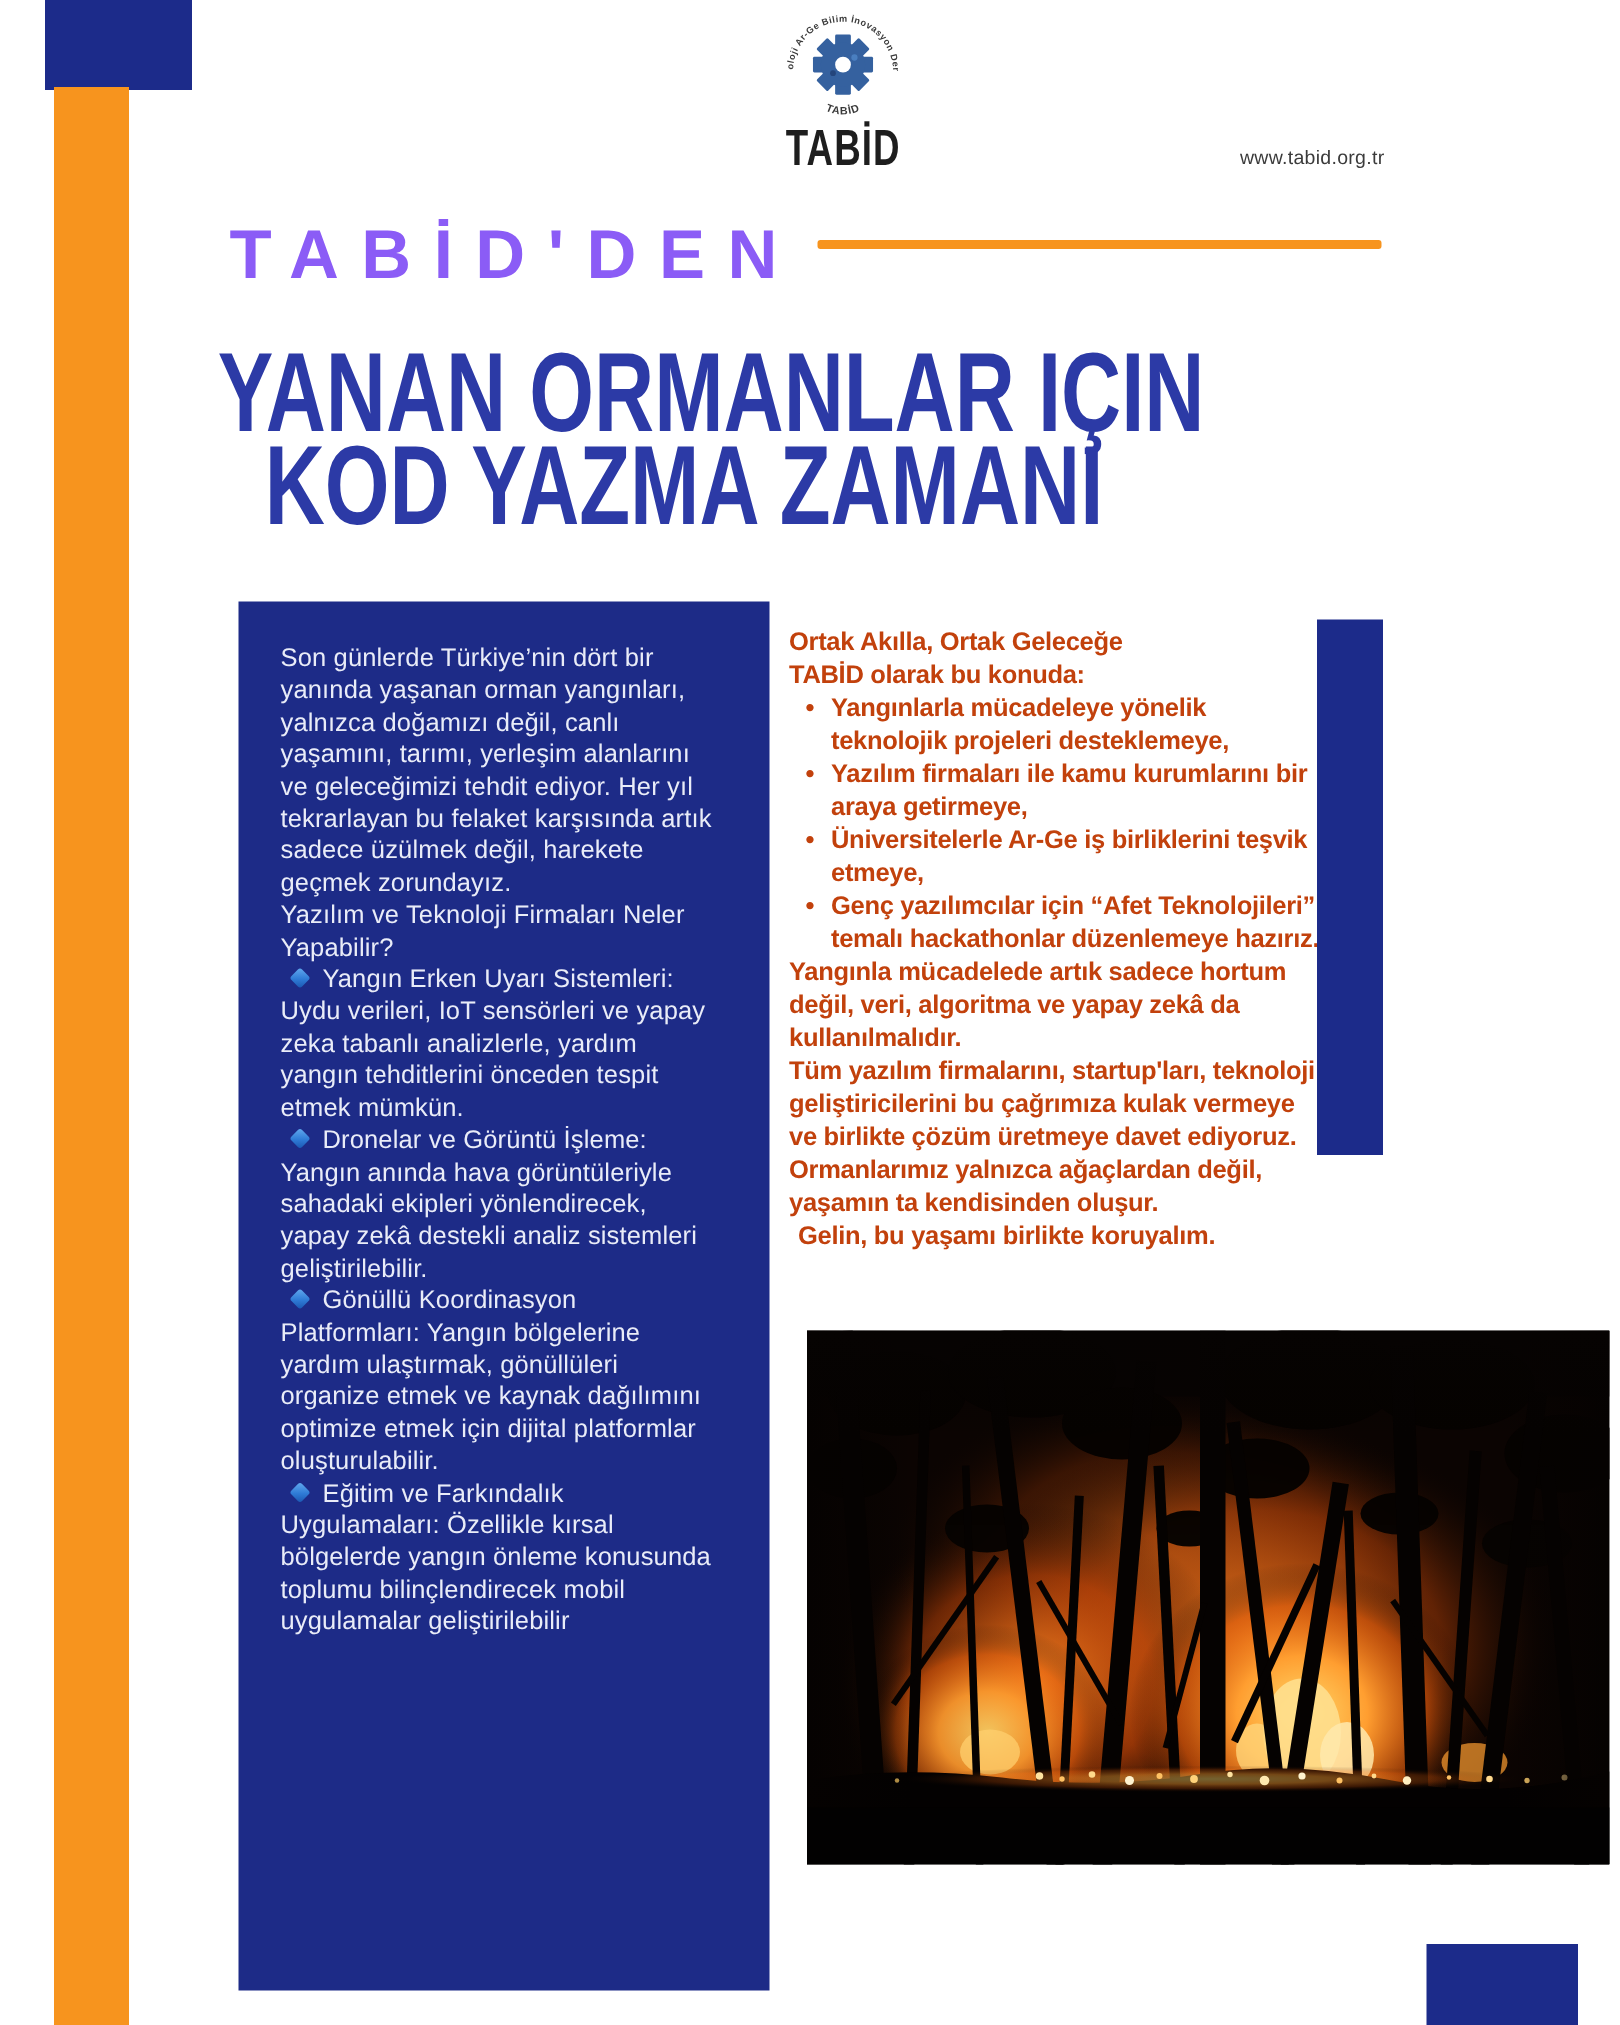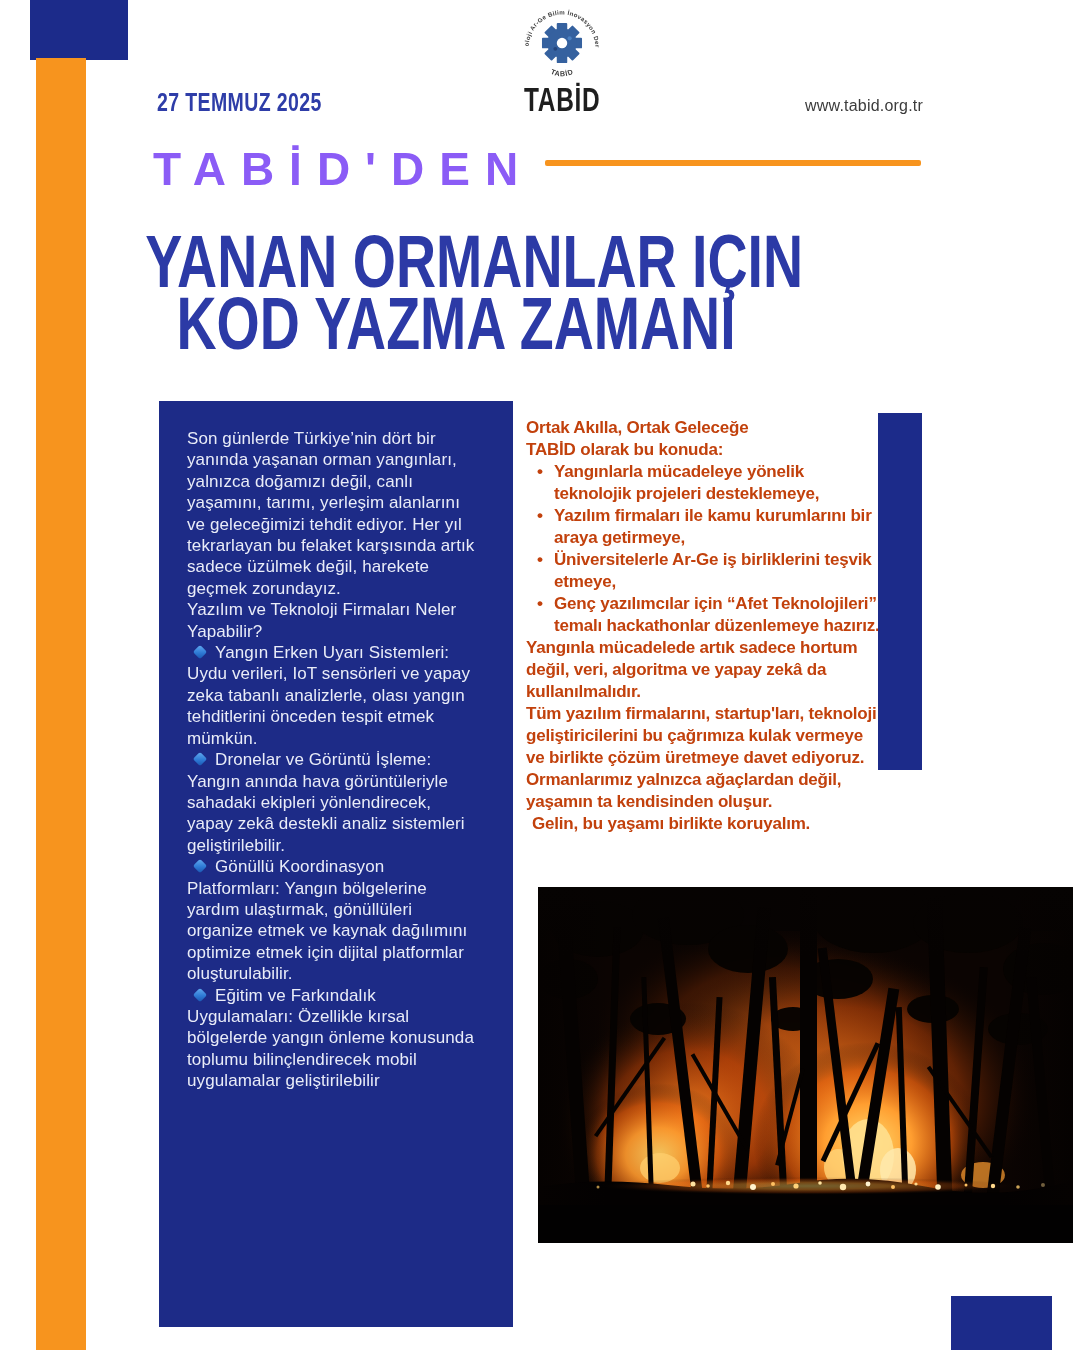--- a/index.html
+++ b/index.html
@@ -11,21 +11,21 @@
   .navy{background:#1c2b8a;}
   .corner-square{position:absolute;left:30px;top:0;width:98px;height:60px;}
   .left-bar{position:absolute;left:36px;top:58px;width:50px;height:1292px;background:#f7941e;}
   .right-bar{position:absolute;left:878px;top:413px;width:44px;height:357px;}
   .bottom-square{position:absolute;left:951px;top:1296px;width:101px;height:54px;}
   .divider-line{position:absolute;left:545px;top:160px;width:376px;height:6px;background:#f7941e;border-radius:2px;}
 
   
   .date-label{position:absolute;left:157px;top:88px;color:#2e3da8;font-size:25px;font-weight:600;white-space:nowrap;}
   .date-label span{display:inline-block;transform:scaleX(0.78);transform-origin:left center;letter-spacing:0.5px;}
-  .site-url{position:absolute;right:157px;top:97px;color:#3b3b3b;font-size:16px;letter-spacing:0.2px;}
+  .site-url{position:absolute;right:157px;top:97px;color:#3b3b3b;font-size:13px;letter-spacing:0.2px;}
   .section-label{position:absolute;left:153px;top:142px;color:#8b5cf6;font-size:46px;font-weight:600;letter-spacing:15px;white-space:nowrap;}
 
   
   .logo-badge{position:absolute;left:514px;top:4px;width:96px;height:82px;}
   .logo-wordmark{position:absolute;left:506px;top:80px;width:112px;text-align:center;color:#1e1e1e;
     font-size:34px;font-weight:700;white-space:nowrap;}
   .logo-wordmark span{display:inline-block;transform:scaleX(0.72);transform-origin:center;letter-spacing:1px;}
 
   
   .main-title{position:absolute;left:36px;top:231px;width:840px;text-align:center;color:#2c3aa6;font-weight:700;}
@@ -57,21 +57,20 @@
   .fire-photo{position:absolute;left:538px;top:887px;width:535px;height:356px;display:block;}
 </style>
 </head>
 <body>
 
 <div class="page">
 
   <div class="corner-square navy"></div>
   <div class="left-bar"></div>
 
-  <div class="date-label"><span>27 TEMMUZ 2025</span></div>
 
   <svg class="logo-badge" viewBox="0 0 96 86" xmlns="http://www.w3.org/2000/svg">
     <defs>
       <path id="arcTop" d="M 13 46 A 35 35 0 1 1 83 46" fill="none"></path>
       <path id="arcBottom" d="M 31 70 A 28 28 0 0 0 65 70" fill="none"></path>
     </defs>
     <text font-size="6.4" fill="#3a3a3a" font-weight="700" letter-spacing="0.4">
       <textPath href="#arcTop" startOffset="50%" text-anchor="middle">Teknoloji Ar-Ge Bilim İnovasyon Derneği</textPath>
     </text>
     <text font-size="7.5" fill="#3a3a3a" font-weight="700" letter-spacing="0.6">
@@ -102,21 +101,21 @@
   <div class="divider-line"></div>
 
   <div class="main-title">
     <span class="title-line">YANAN ORMANLAR IÇIN</span>
     <span class="title-line">KOD YAZMA ZAMANI</span>
   </div>
 
   <div class="article-box">
     <p>Son günlerde Türkiye’nin dört bir yanında yaşanan orman yangınları, yalnızca doğamızı değil, canlı yaşamını, tarımı, yerleşim alanlarını ve geleceğimizi tehdit ediyor. Her yıl tekrarlayan bu felaket karşısında artık sadece üzülmek değil, harekete geçmek zorundayız.</p>
     <p>Yazılım ve Teknoloji Firmaları Neler Yapabilir?</p>
-    <p><span class="diamond"></span><span>Yangın Erken Uyarı Sistemleri: Uydu verileri, IoT sensörleri ve yapay zeka tabanlı analizlerle, olası yangın tehditlerini önceden tespit etmek mümkün.</span></p>
+    <p><span class="diamond"></span><span>Yangın Erken Uyarı Sistemleri: Uydu verileri, IoT sensörleri ve yapay zeka tabanlı analizlerle, yardım yangın tehditlerini önceden tespit etmek mümkün.</span></p>
     <p><span class="diamond"></span><span>Dronelar ve Görüntü İşleme: Yangın anında hava görüntüleriyle sahadaki ekipleri yönlendirecek, yapay zekâ destekli analiz sistemleri geliştirilebilir.</span></p>
     <p><span class="diamond"></span><span>Gönüllü Koordinasyon Platformları: Yangın bölgelerine yardım ulaştırmak, gönüllüleri organize etmek ve kaynak dağılımını optimize etmek için dijital platformlar oluşturulabilir.</span></p>
     <p><span class="diamond"></span><span>Eğitim ve Farkındalık Uygulamaları: Özellikle kırsal bölgelerde yangın önleme konusunda toplumu bilinçlendirecek mobil uygulamalar geliştirilebilir</span></p>
   </div>
 
   <div class="callout">
     <p>Ortak Akılla, Ortak Geleceğe</p>
     <p>TABİD olarak bu konuda:</p>
     <ul>
       <li>Yangınlarla mücadeleye yönelik teknolojik projeleri desteklemeye,</li>

